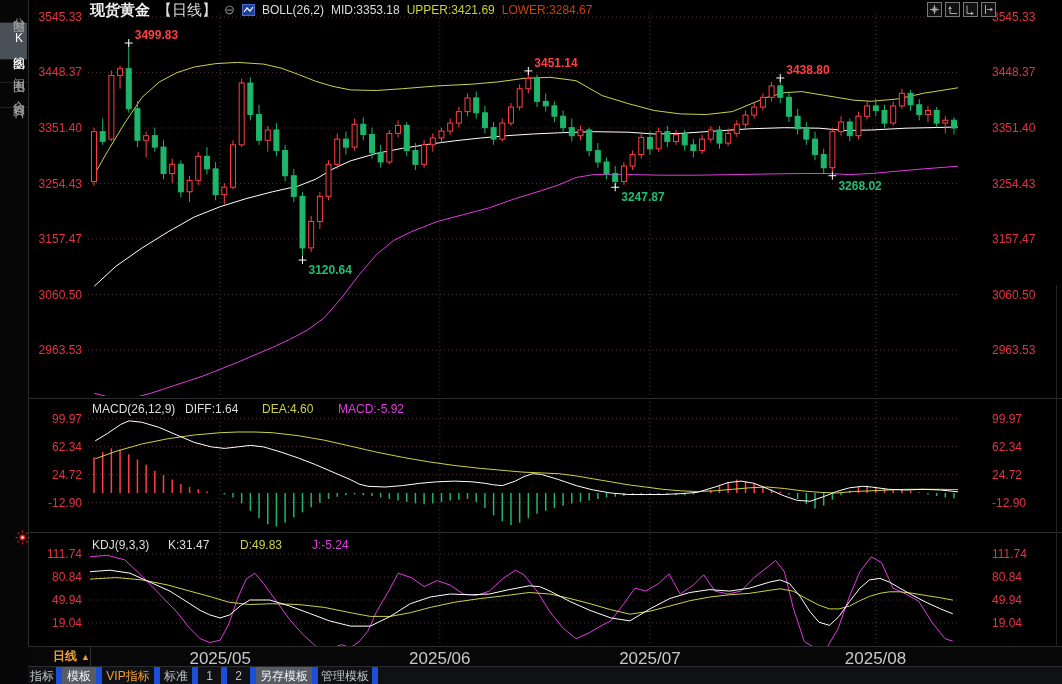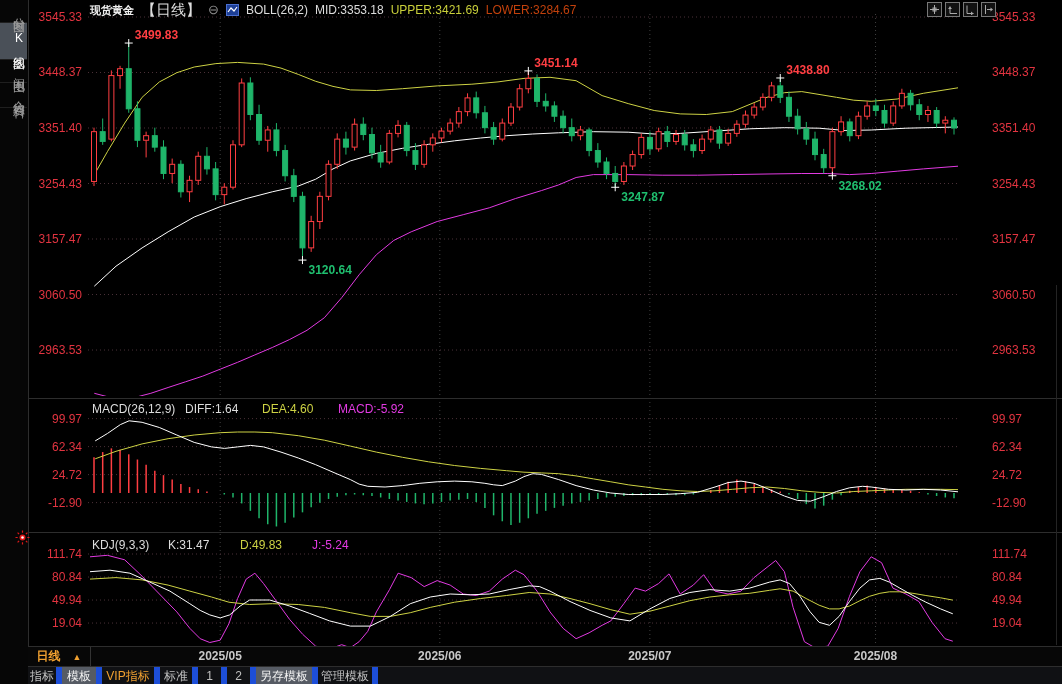--- a/index.html
+++ b/index.html
@@ -10,46 +10,46 @@
   #sidebar{position:absolute;left:0;top:0;width:28px;height:684px;background:#060606;
     border-right:1px solid #2d2d2d;z-index:5;}
   .side-item{writing-mode:vertical-rl;text-orientation:upright;letter-spacing:2px;
     color:#9a9a9a;font-size:12px;padding:8px 0;width:27px;text-align:center;
     border-bottom:1px solid #1f1f1f;cursor:pointer;}
   .side-item.active{background:#4a5058;color:#fff;}
 
   
   #header{position:absolute;left:90px;top:2px;height:16px;display:flex;align-items:center;
     gap:7px;z-index:6;font-size:12px;white-space:nowrap;}
-  .h-symbol{color:#eee;font-weight:bold;font-size:11px;}
+  .h-symbol{color:#eee;font-weight:bold;font-size:15px;}
   .h-period{color:#ddd;font-size:15px;}
   .h-collapse{color:#909090;font-size:13px;line-height:10px;}
   .h-white{color:#ddd;}
   .h-upper{color:#c9cf3a;}
   .h-lower{color:#c2410c;}
 
   #tr-icons{position:absolute;right:66px;top:2px;display:flex;gap:3px;z-index:6;}
   .tr-box{width:13px;height:13px;border:1px solid #787878;background:#111;
     display:flex;align-items:center;justify-content:center;cursor:pointer;}
 
   
   #chart-svg{position:absolute;left:0;top:0;z-index:2;}
 
   
   #live-icon{position:absolute;left:15px;top:530px;z-index:6;}
 
   
   #xaxis-row{position:absolute;left:28px;top:646px;width:1034px;height:19px;
     border-top:1px solid #2d2d2d;background:#070707;z-index:5;}
   #period-box{position:absolute;left:0;top:0;width:62px;height:19px;border-right:1px solid #333;
-    display:flex;align-items:center;justify-content:center;gap:12px;cursor:pointer;}
+    display:flex;align-items:center;justify-content:flex-end;gap:4px;cursor:pointer;}
   #period-box .p-label{color:#f0a030;font-weight:bold;font-size:12px;}
   #period-box .p-tri{color:#f0a030;font-size:9px;}
   .month-label{position:absolute;top:2px;transform:translateX(-50%);color:#c8c8c8;
-    font-size:12px;font-weight:bold;}
+    font-size:17px;font-weight:normal;}
 
   
   #tab-row{position:absolute;left:28px;top:666px;width:1034px;height:18px;background:#101114;
     border-top:1px solid #2d2d2d;display:flex;z-index:5;}
   .tab{height:18px;display:flex;align-items:center;justify-content:center;font-size:12px;
     color:#c0c0c0;border-right:6px solid #1d4ed8;cursor:pointer;box-sizing:border-box;}
   .tab.hl{background:#565b64;color:#f2f2f2;}
   .tab.vip{color:#f0a030;}
 
   

